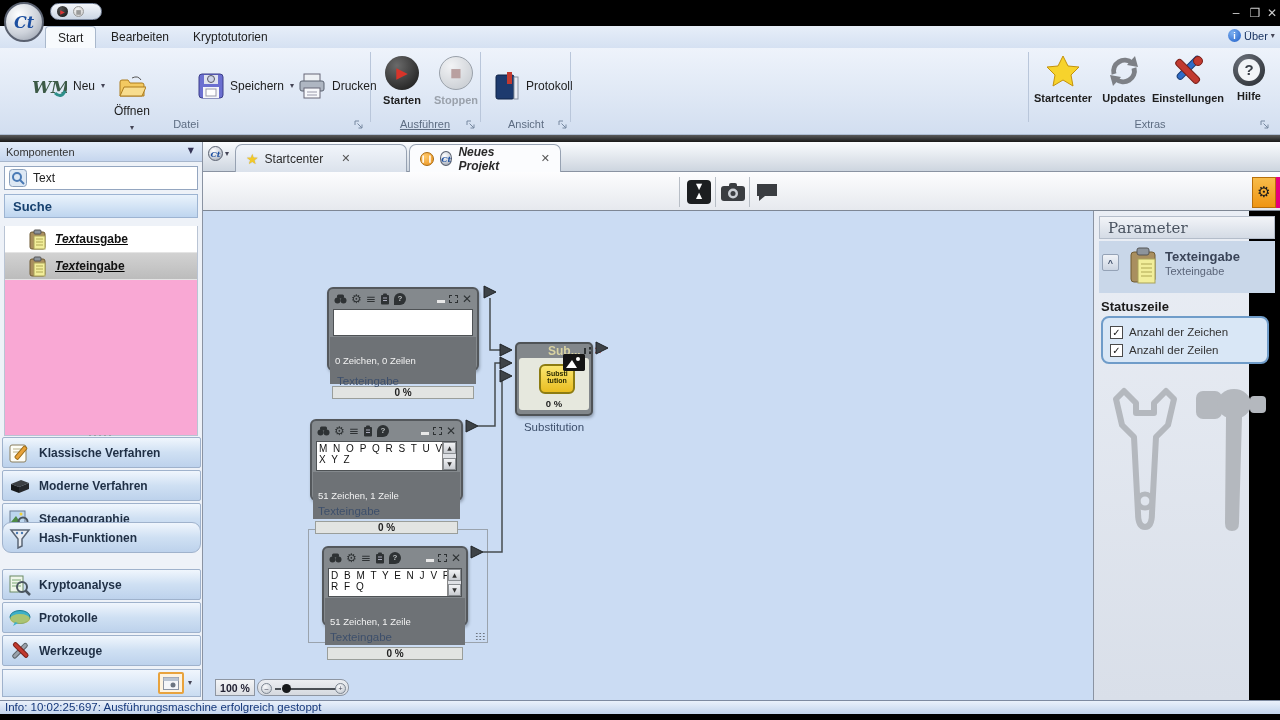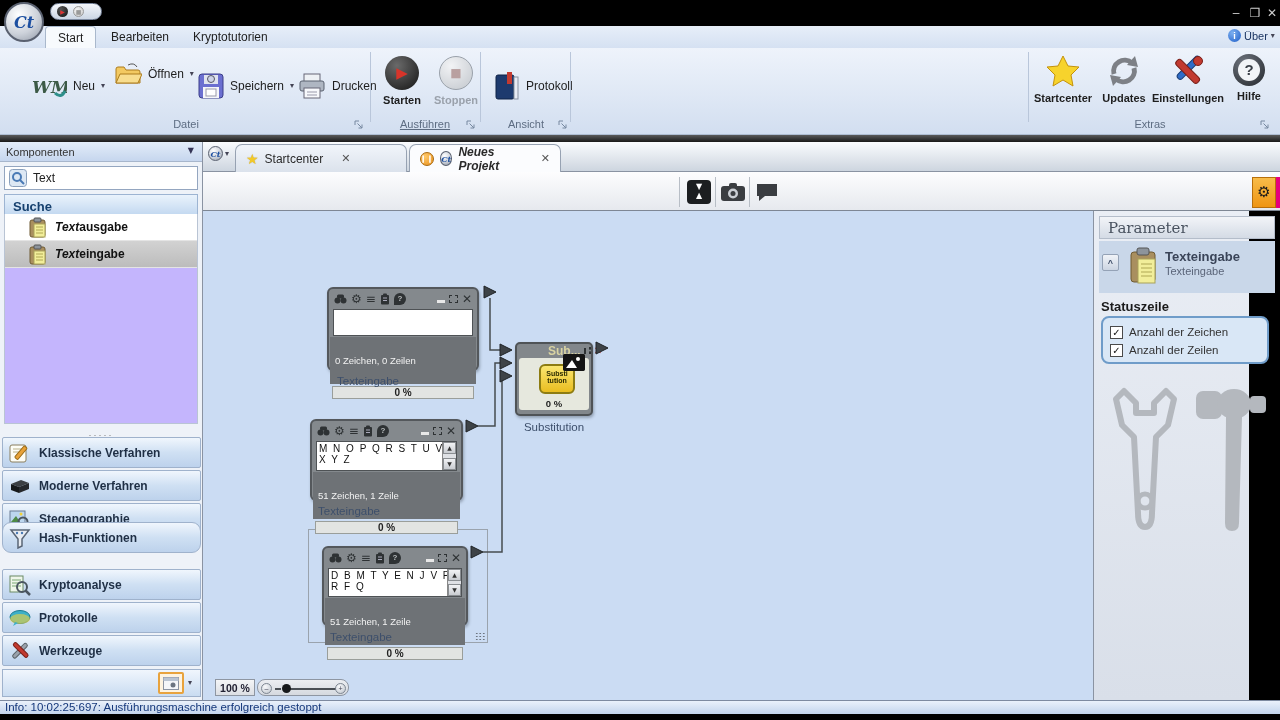--- a/index.html
+++ b/index.html
@@ -78,21 +78,21 @@
   
   #sidebar { left:0; top:142px; width:203px; height:558px; background:#eef2f8; border-right:1px solid #8a93a2; }
   #sb-header { left:0; top:0; width:202px; height:20px;
     background:linear-gradient(#e3edf9,#c6d6ee); border-bottom:1px solid #a7b6cc;
     font-size:11px; color:#333; padding:4px 0 0 6px; }
   #sb-search { left:4px; top:24px; width:194px; height:24px; background:#fff; border:1px solid #94a6c0;
     display:flex; align-items:center; gap:6px; padding:0 4px; font-size:12px; color:#222; }
   #sb-suche { left:4px; top:52px; width:194px; height:24px;
     background:linear-gradient(#eaf3fc,#bed5ef); border:1px solid #9db4d2;
     font-weight:bold; font-size:13px; color:#16406e; padding:4px 0 0 8px; }
-  #sb-list { left:4px; top:72px; width:194px; height:210px; background:#c4b5fd; border:1px solid #b9c4d4; border-top:none; }
+  #sb-list { left:4px; top:84px; width:194px; height:210px; background:#f9a8d4; border:1px solid #b9c4d4; border-top:none;text-decoration:underline; }
   .sb-item { width:100%; height:27px; display:flex; align-items:center; gap:8px; padding-left:24px;
     border-bottom:1px solid #e4e4e4; font-size:12px; color:#111; background:#fff; }
   .sb-item.sel { background:linear-gradient(#d2d2d2,#bcbcbc); }
   .sb-item b i { font-style:italic; }
   #sb-dots { left:0; top:288px; width:202px; text-align:center; font-size:9px; color:#777; letter-spacing:2px; }
   .cat { left:2px; width:199px; height:31px; border:1px solid #9fb2cc; border-radius:2px;
     background:linear-gradient(#f0f6fd,#cfe0f3 50%,#bdd2ec);
     display:flex; align-items:center; gap:8px; padding-left:6px; }
   .cat .lbl { font-weight:bold; font-size:12px; color:#1f2f45; }
   #sb-bottom { left:2px; top:527px; width:199px; height:28px; border:1px solid #9fb2cc;
@@ -209,21 +209,21 @@
   <div class="abs" id="ribbon">
 
     <div class="abs rbtn" style="left:25px;top:22px;">
       <svg width="36" height="26">
           <text x="1" y="20" font-family="DejaVu Serif" font-style="italic" font-weight="bold" font-size="17" fill="#3c5a46">WM</text>
           <path d="M24 20 q6 6 10 -2" stroke="#2e8f8a" stroke-width="3" fill="none"></path>
         </svg>
       <span class="lbl">Neu</span>
       <span class="caret ico">▾</span>
     </div>
-    <div class="abs rbtn" style="left:108px;top:12px;">
+    <div class="abs rbtn" style="left:108px;top:25px;flex-direction:column;">
       <svg width="28" height="22">
           <path d="M2 20 L2 6 Q2 4 4 4 L10 4 L12 7 L24 7 Q26 7 26 9 L26 20 Z" fill="#f3c961" stroke="#ad7d1e"></path>
           <path d="M2 20 L6 11 L28 11 L24 20 Z" fill="#f8dd8e" stroke="#ad7d1e"></path>
           <path d="M14 2 q6 -3 9 2" stroke="#555" fill="none"></path>
         </svg>
       <span class="lbl">Öffnen</span>
       <span class="caret ico">▾</span>
     </div>
     <div class="abs rbtn" style="left:192px;top:22px;">
       <svg width="26" height="26">

